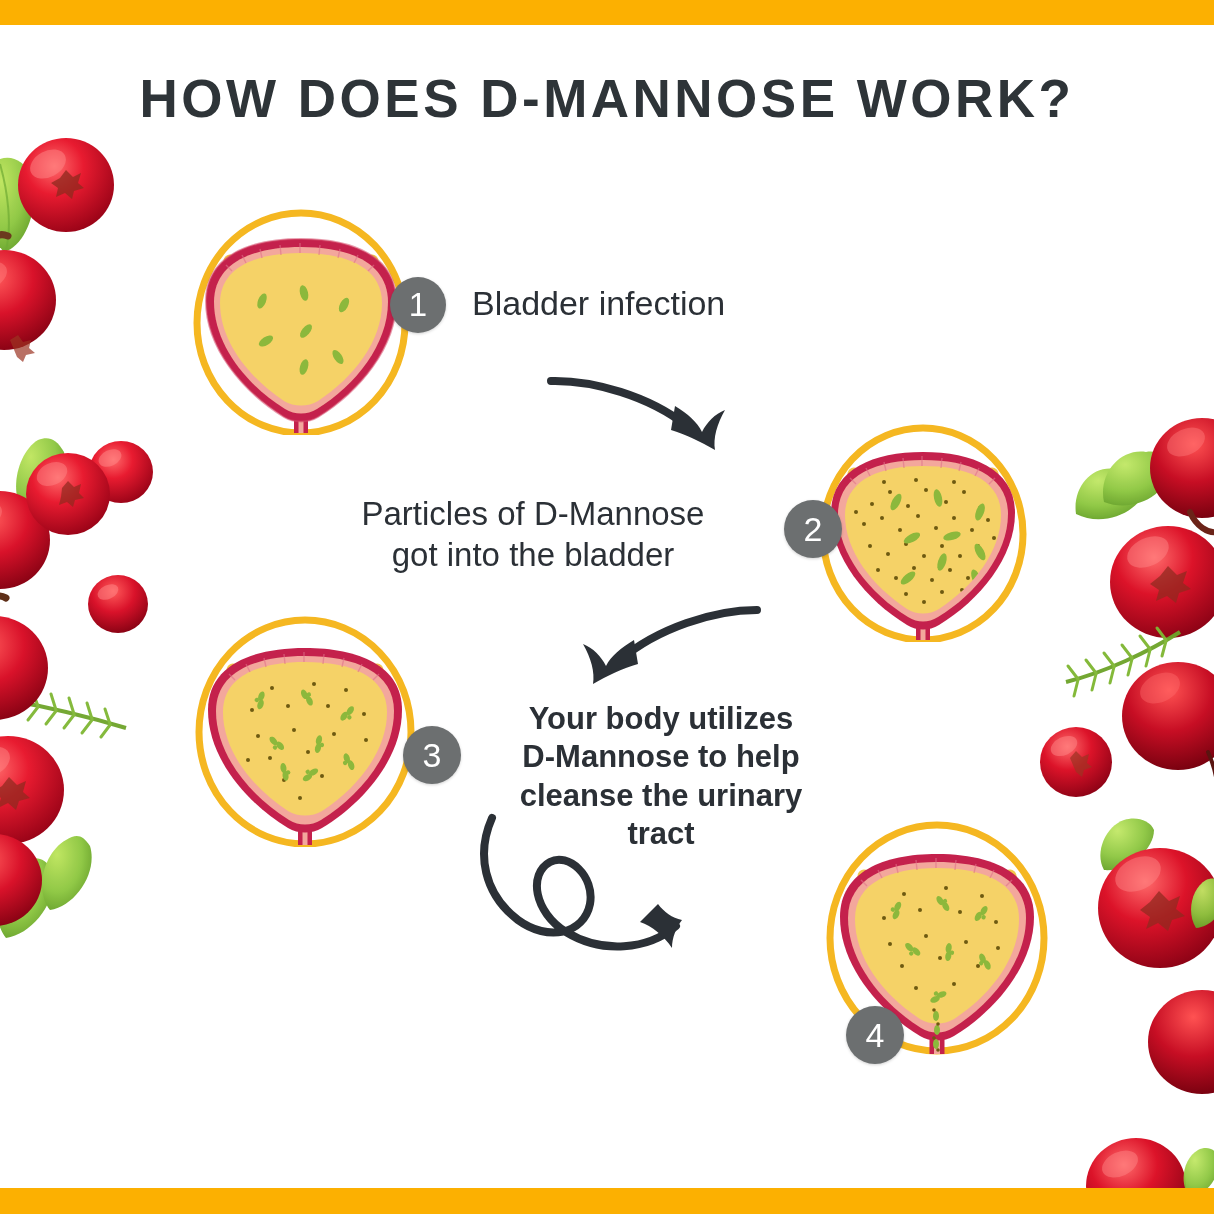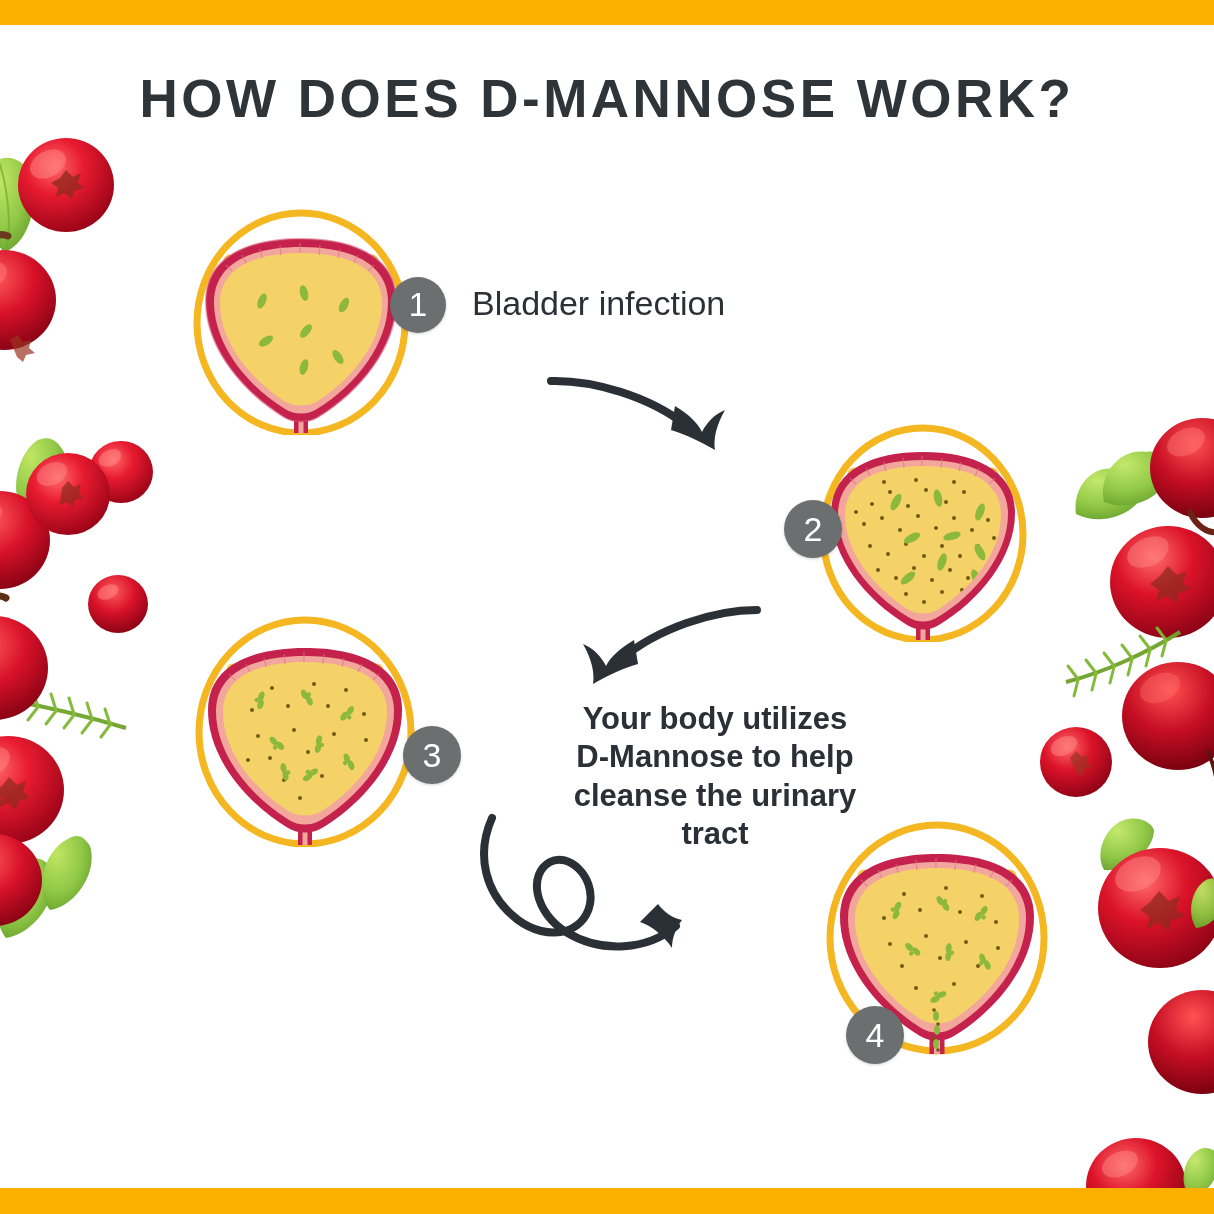--- a/index.html
+++ b/index.html
@@ -42,21 +42,21 @@
 
   
   .step-text {
     position: absolute;
     color: #2B3036;
     line-height: 1.24;
     white-space: pre-line;
   }
   .t1 { top: 282px; left: 472px; font-size: 34px; font-weight: 400; text-align: right; }
   .t2 { top: 494px; left: 325px; width: 416px; font-size: 33px; font-weight: 400; text-align: center; }
-  .t3 { top: 700px; left: 535px; width: 360px; font-size: 31px; font-weight: 600; text-align: center; }
+  .t3 { top: 700px; left: 481px; width: 360px; font-size: 31px; font-weight: 600; text-align: center; }
   .t4 { top: 988px; left: 370px; width: 420px; font-size: 32px; font-weight: 500; text-align: center; }
 
   
   .figure { position: absolute; }
   .figure svg { display: block; }
   .fig1 { top: 205px; left: 186px; width: 230px; height: 230px; }
   .fig2 { top: 420px; left: 812px; width: 222px; height: 222px; }
   .fig3 { top: 612px; left: 188px; width: 235px; height: 235px; }
   .fig4 { top: 818px; left: 818px; width: 238px; height: 238px; }
 
@@ -428,20 +428,22 @@
         <ellipse cx="100" cy="118" rx="4" ry="9" transform="rotate(62 100 118)"></ellipse>
         <ellipse cx="140" cy="116" rx="4" ry="9" transform="rotate(74 140 116)"></ellipse>
         <ellipse cx="168" cy="132" rx="4" ry="9" transform="rotate(-28 168 132)"></ellipse>
         <ellipse cx="130" cy="142" rx="4" ry="9" transform="rotate(18 130 142)"></ellipse>
         <ellipse cx="164" cy="158" rx="4" ry="9" transform="rotate(-20 164 158)"></ellipse>
         <ellipse cx="96" cy="158" rx="4" ry="9" transform="rotate(50 96 158)"></ellipse>
       </g>
     </svg>
   </div>
   <div class="badge b2">2</div>
+  <div class="step-text t2">Particles of D-Mannose
+got into the bladder</div>
 
   <div class="arrow a2">
     <svg viewBox="0 0 215 92" width="215" height="92">
       <path d="M209 14 C 166 14, 110 32, 72 64" stroke="#2B3036" stroke-width="8" fill="none" stroke-linecap="round"></path>
       <path d="M86 44 C 73 52, 63 60, 58 70 C 53 60, 45 52, 35 48 C 43 62, 47 76, 45 88 C 59 80, 75 72, 90 68 Z" fill="#2B3036"></path>
     </svg>
   </div>
 
   <div class="figure fig3">
     <svg viewBox="0 0 235 235" width="235" height="235">

